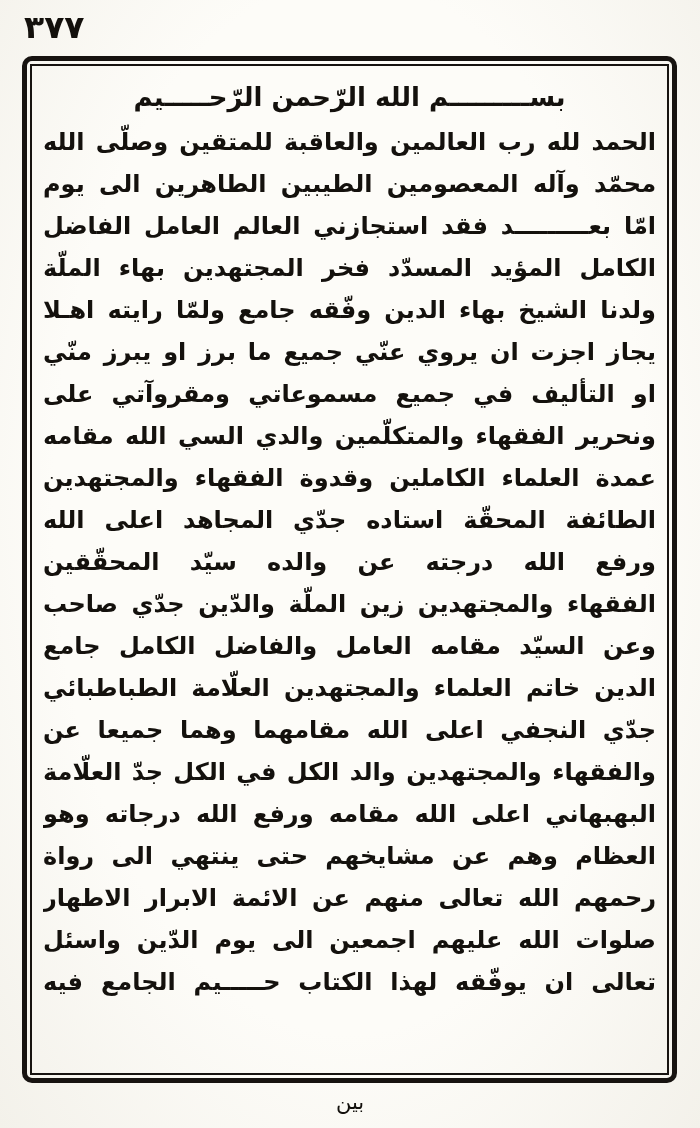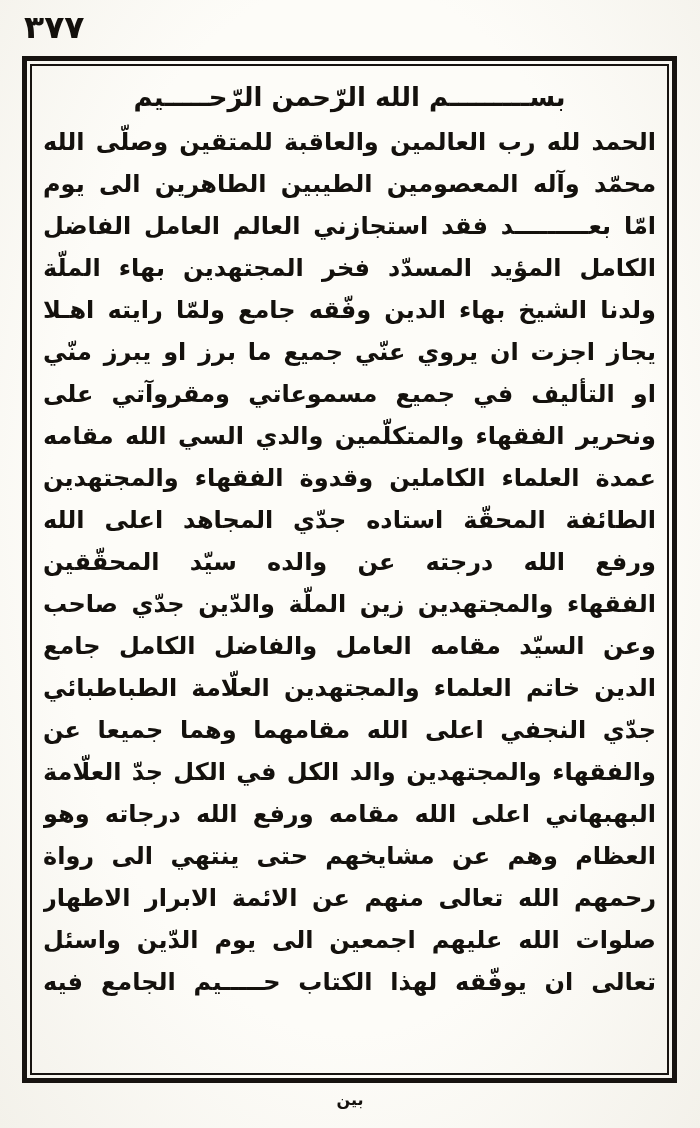--- a/index.html
+++ b/index.html
@@ -19,21 +19,21 @@
     font-size: 33px; font-weight: bold;
     color: #13100c; direction: rtl;
     letter-spacing: 3px;
     transform: scaleY(0.95);
   }
   .frame {
     position: absolute; left: 22px; top: 56px;
     width: 655px; height: 1027px;
     border: 5px solid #171310;
     box-sizing: border-box;
-    border-radius: 0;
+    border-radius: 10px;
   }
   .frame-inner {
     position: absolute; top: 3px; left: 3px; right: 3px; bottom: 3px;
     border: 2px solid #171310;
   }
   .text-area {
     position: absolute; top: 5px; bottom: 6px; left: 11px; right: 11px;
     direction: rtl;
     color: #14110d;
   }
@@ -47,21 +47,21 @@
     height: 42px; line-height: 42px;
     font-size: 24px; font-weight: bold;
     text-align: justify;
     text-align-last: justify;
     overflow: hidden;
     word-spacing: 1px;
   }
   .catchword {
     position: absolute; top: 1090px; left: 0; width: 700px;
     text-align: center;
-    font-size: 16px; font-weight: bold;
+    font-size: 21px; font-weight: normal;
     color: #14110d; direction: rtl;
   }
 </style>
 </head>
 <body>
 
 <div class="page">
 
   <div class="page-number">۳۷۷</div>
 

